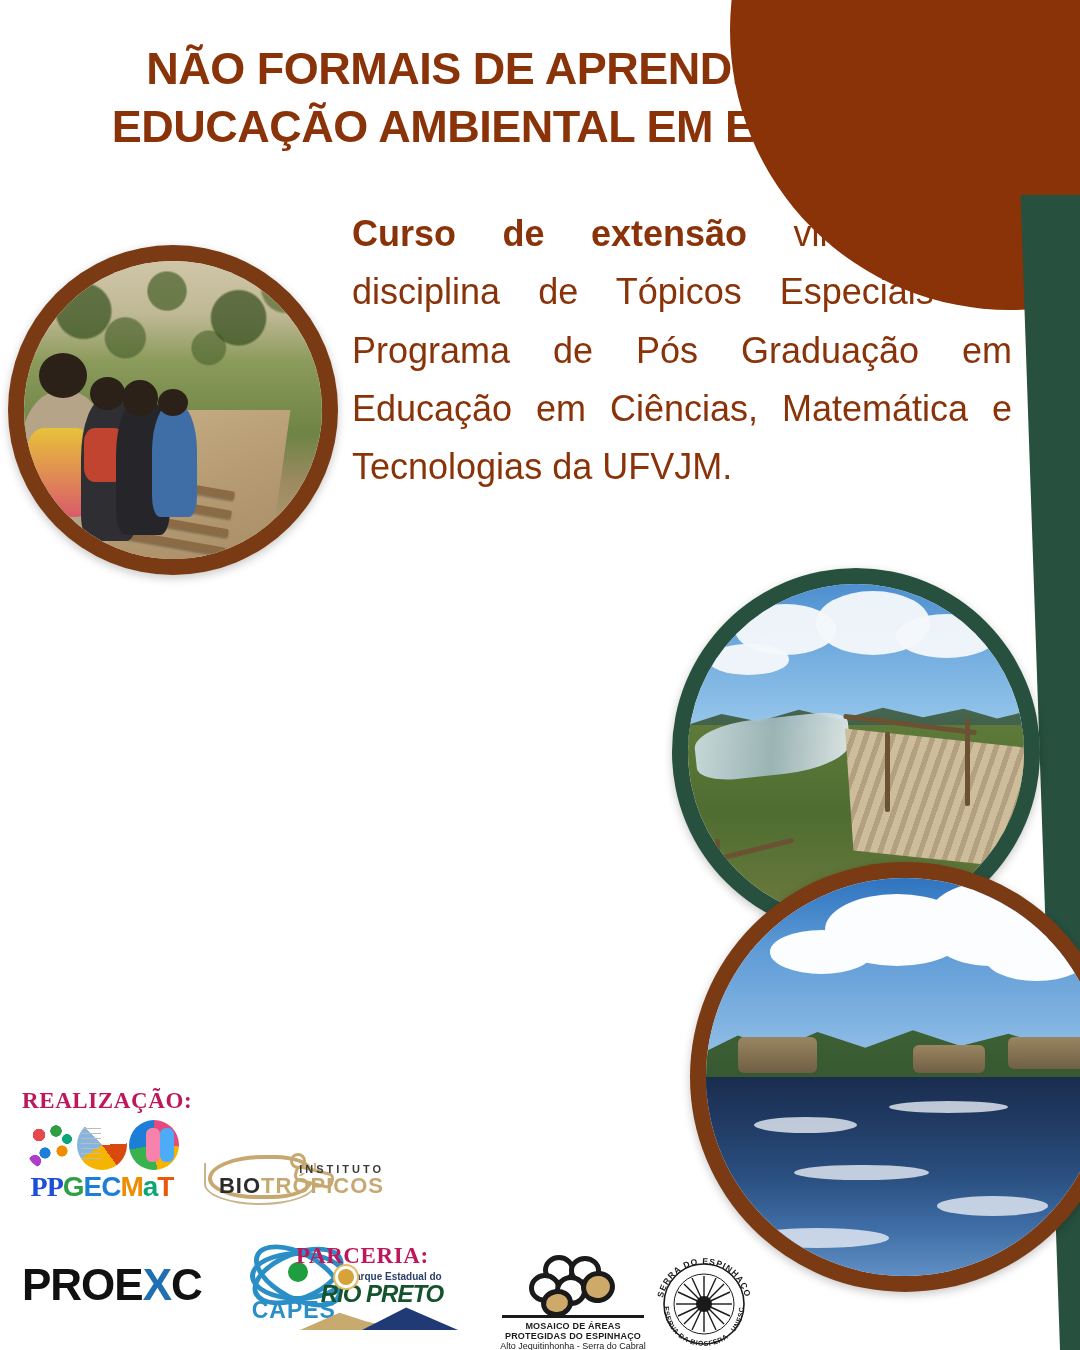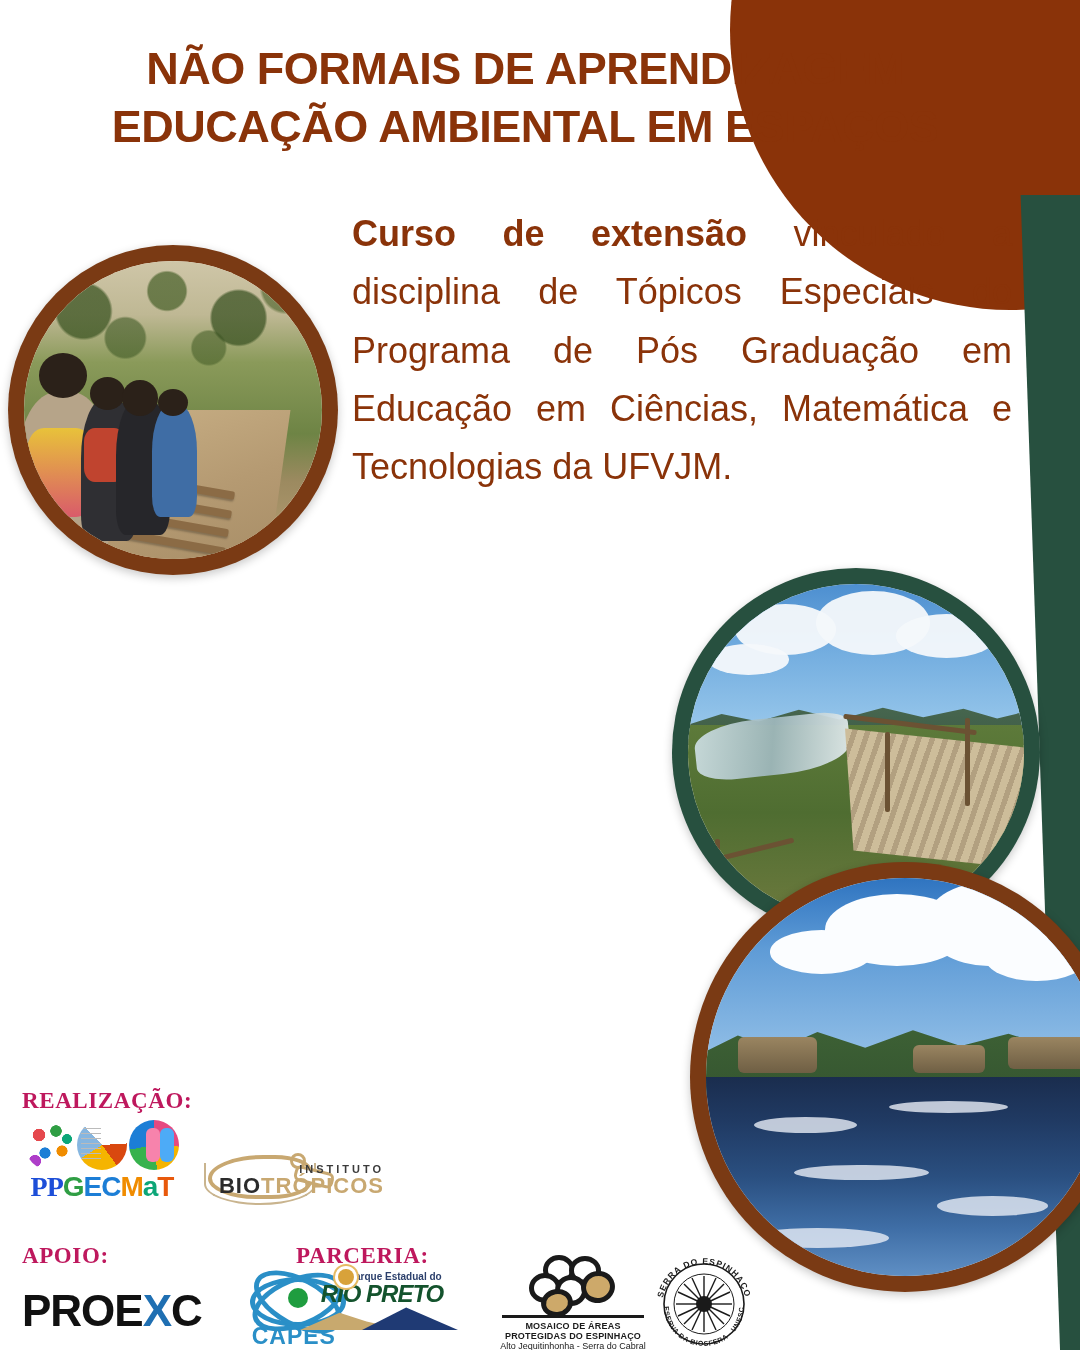--- a/index.html
+++ b/index.html
@@ -351,21 +351,20 @@
         <div class="bio-txt">
           <div class="bio-inst">INSTITUTO</div>
           <div class="bio-name"><span class="d">BIO</span><span class="t">TRÓPICOS</span></div>
         </div>
       </div>
 
     </div>
   </div>
 
   <div class="credits" id="block-apoio">
-    <div class="credit-label">APOIO:</div>
     <div id="row-apoio">
       <div class="logo-proexc"><span>PROE</span><span class="xx">X</span><span>C</span></div>
       <div class="logo-capes">
         <div class="cap-orb">
           <div class="cap-ring r1"></div>
           <div class="cap-ring r2"></div>
           <div class="cap-ring r3"></div>
           <div class="cap-dot"></div>
         </div>
         <div class="cap-txt">CAPES</div>

